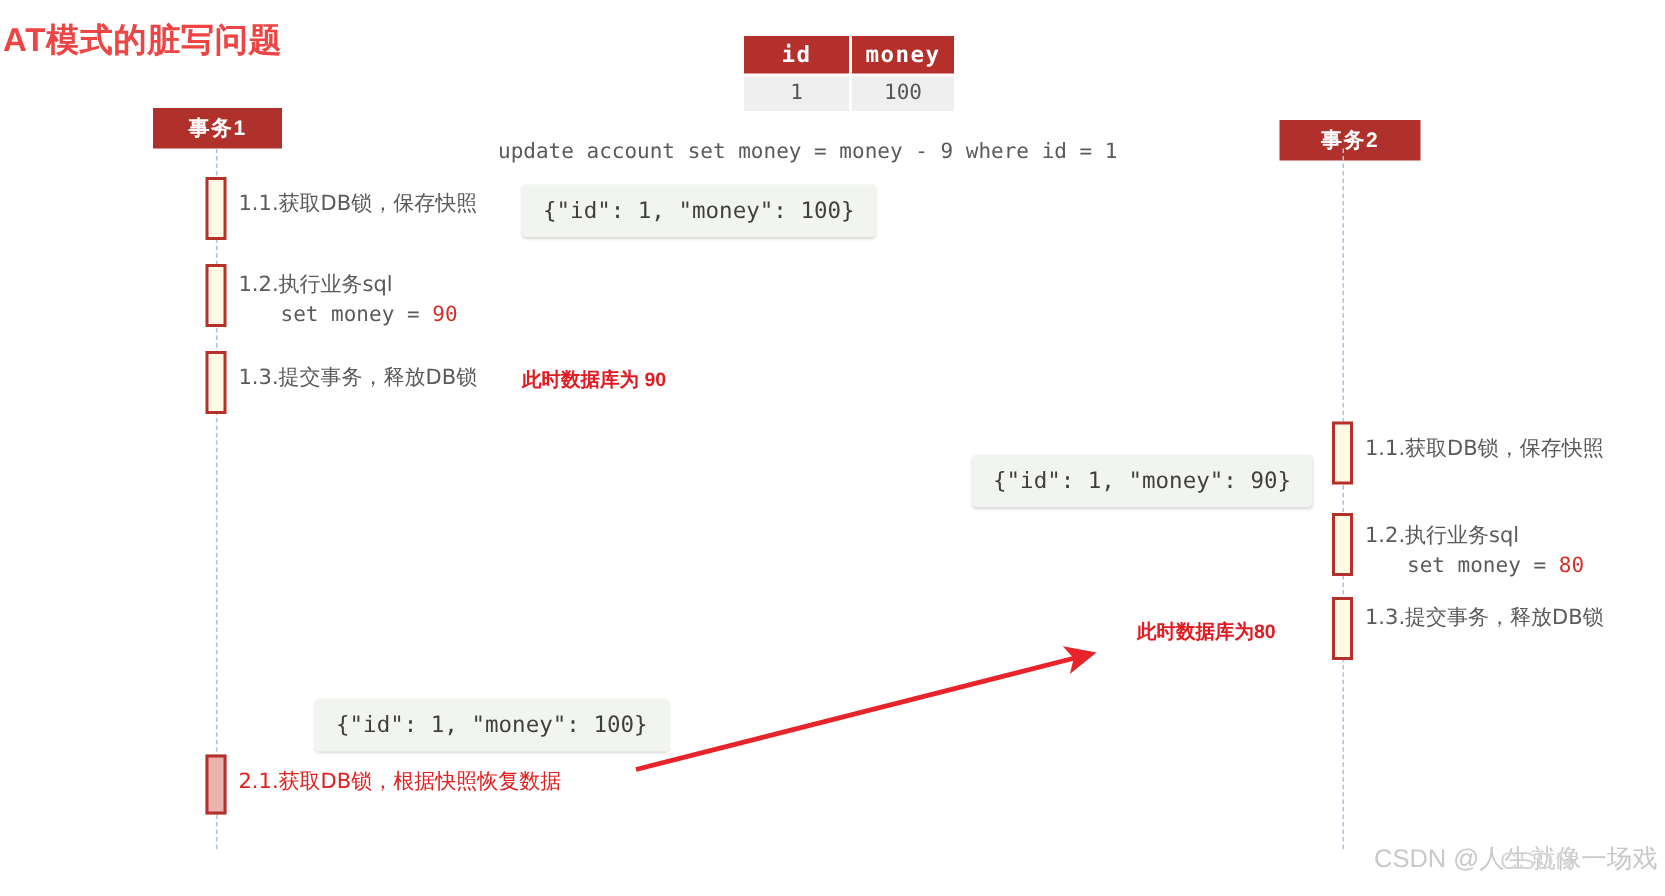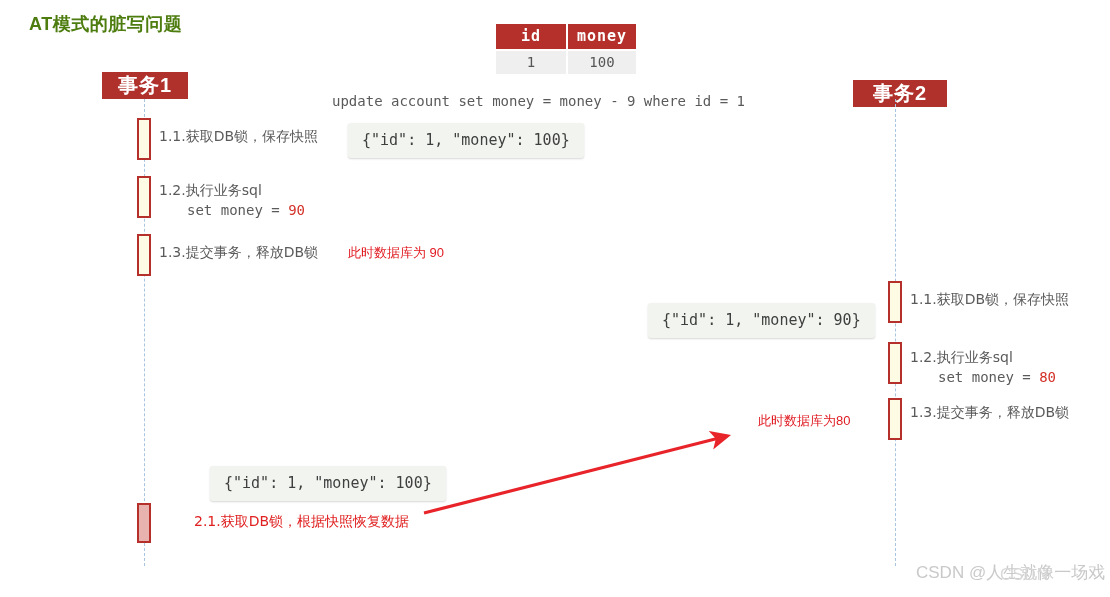--- a/index.html
+++ b/index.html
@@ -12,25 +12,25 @@
     width: 1110px;
     height: 597px;
     background: #ffffff;
     overflow: hidden;
     font-family: "Liberation Sans", "DejaVu Sans", sans-serif;
   }
   .abs { position: absolute; }
 
   
   #page-title {
-    left: 29px;
+    left: 2px;
     top: 12px;
-    font-size: 18px;
-    font-weight: bold;
-    color: #4d7c0f;
+    font-size: 22px;
+    font-weight: bold;
+    color: #ef4444;
     letter-spacing: 0.5px;
     white-space: nowrap;
   }
 
   
   #data-table {
     left: 494px;
     top: 22px;
     border-collapse: separate;
     border-spacing: 2px 2px;
@@ -60,21 +60,21 @@
   
   .lifeline {
     width: 0px;
     border-left: 1.5px dashed #a8c4de;
   }
 
   
   .actor-box {
     background: #b0302b;
     color: #ffffff;
-    font-size: 20px;
+    font-size: 14px;
     font-weight: bold;
     text-align: center;
     line-height: 27px;
     height: 27px;
     letter-spacing: 1px;
   }
 
   
   .activation {
     width: 14px;
@@ -101,21 +101,21 @@
     font-size: 14px;
   }
   .step .sql-line {
     display: block;
     padding-left: 28px;
   }
   .step .num-hl { color: #d33028; }
   .step.restore-step {
     color: #e02020;
   }
-  .step.restore-step .cjk { color: #e02020; margin-left: 35px; }
+  .step.restore-step .cjk { color: #e02020; }
 
   
   #sql-statement {
     left: 332px;
     top: 93px;
     font-family: "DejaVu Sans Mono", "Liberation Mono", monospace;
     font-size: 14px;
     color: #5a5a5a;
     white-space: nowrap;
   }
@@ -128,21 +128,21 @@
     font-family: "DejaVu Sans Mono", "Liberation Mono", monospace;
     font-size: 15px;
     color: #3f3f3f;
     padding: 8px 14px 9px 14px;
     white-space: nowrap;
   }
 
   
   .annot {
     color: #e11b22;
-    font-weight: normal;
+    font-weight: bold;
     font-size: 13px;
     white-space: nowrap;
     line-height: 19px;
   }
   .annot.dark { color: #e01b22; }
 
   
   #dirty-write-arrow { left: 0; top: 0; }
 
   

